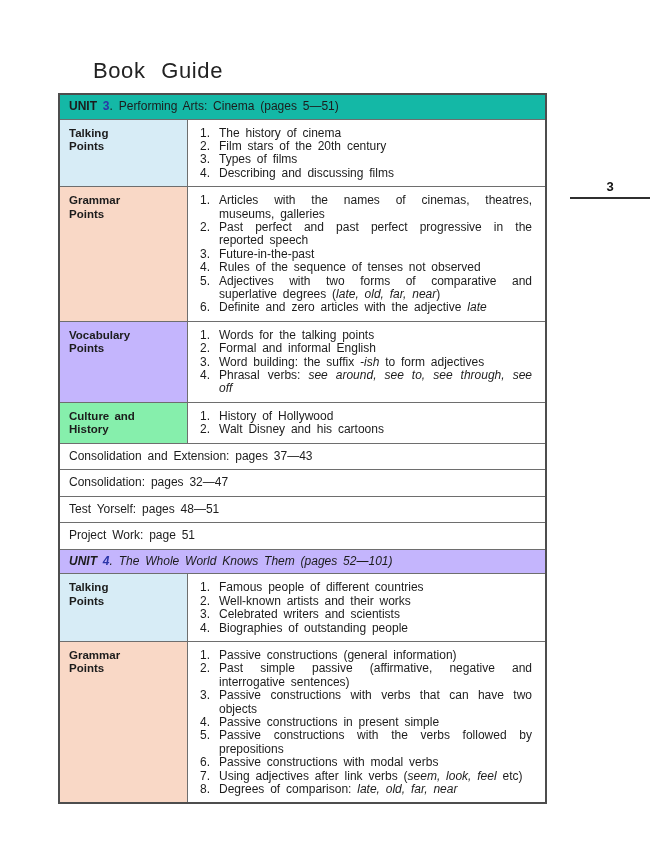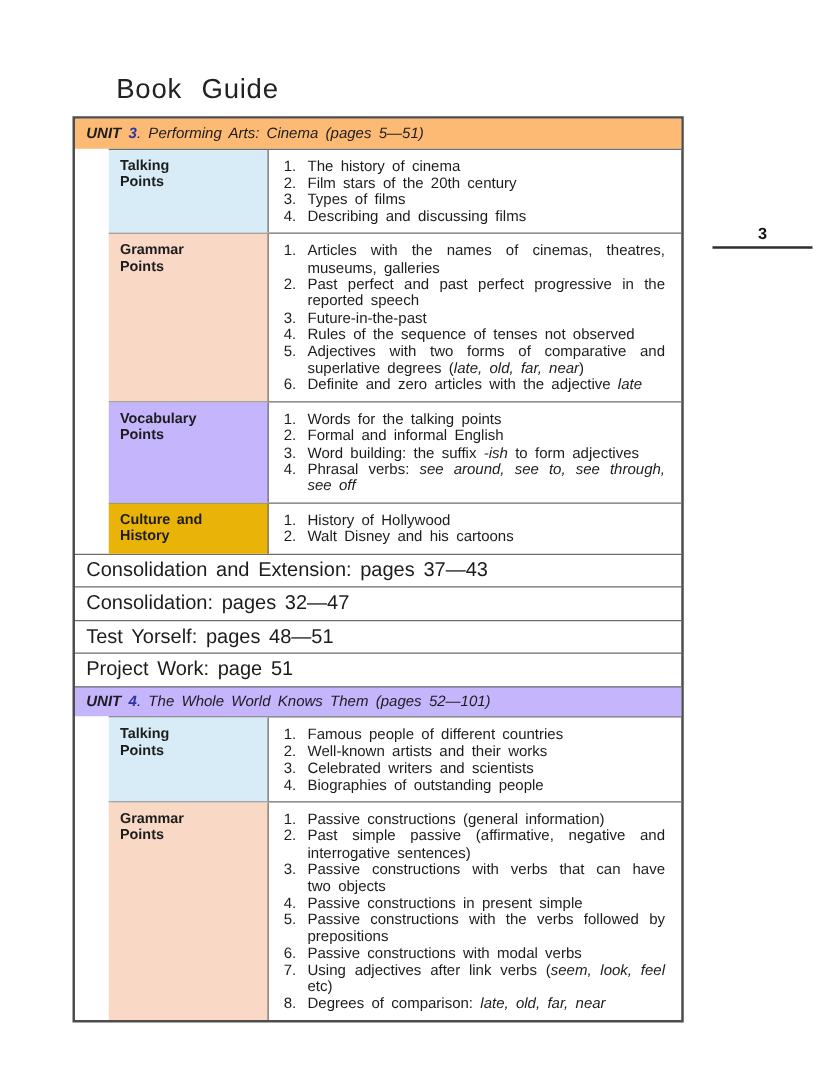--- a/index.html
+++ b/index.html
@@ -58,21 +58,21 @@
   .trow:first-child { border-top: none; }
   .unit-header {
     background: #d8d8d8;
     padding: 5px 10px 5px 9px;
     font-size: 12px;
     line-height: 13.5px;
     word-spacing: 2.5px;
   }
   .unit-header .b { font-weight: bold; }
   .unit-header .unit-no { font-weight: bold; }
-  .points-row { display: flex; align-items: stretch; margin-left: 27px; }
+  .points-row { display: flex; align-items: stretch; }
   .label-cell {
     flex: 0 0 128px;
     box-sizing: border-box;
     border-right: 1px solid #6e6e6e;
     padding: 7px 6px 6px 9px;
     font-weight: bold;
     font-size: 11.5px;
     line-height: 13.5px;
     word-spacing: 2px;
   }
@@ -89,37 +89,37 @@
     text-align: justify;
     word-spacing: 2.5px;
   }
   .li .num {
     display: inline-block;
     width: 19px;
     text-indent: 0;
   }
   .full-row {
     padding: 6px 10px 6px 9px;
-    font-size: 16px;
+    font-size: 12px;
     line-height: 13.5px;
     word-spacing: 2.5px;
   }
 </style>
 </head>
 <body>
 
 <div class="page-title">Book Guide</div>
 
 <div class="margin-pagenum">
   <div class="num">3</div>
   <div class="rule"></div>
 </div>
 
 <div class="guide-table">
-    <div class="trow unit-header" style="background: #fdba74; font-style: italic;"><span class="b">UNIT </span><span class="unit-no" style="color: rgb(43, 53, 168);">3</span><span>.  Performing  Arts:  Cinema  (pages  5—51)</span></div>
+    <div class="trow unit-header" style="background: #14b8a6;"><span class="b">UNIT </span><span class="unit-no" style="color: rgb(43, 53, 168);">3</span><span>.  Performing  Arts:  Cinema  (pages  5—51)</span></div>
     <div class="trow points-row">
       <div class="label-cell" style="background: rgb(215, 236, 246);">
         <div>Talking</div>
         <div>Points</div>
       </div>
       <div class="content-cell">
         <div class="li"><span class="num">1.</span><span>The history of cinema</span></div>
         <div class="li"><span class="num">2.</span><span>Film stars of the 20th century</span></div>
         <div class="li"><span class="num">3.</span><span>Types of films</span></div>
         <div class="li"><span class="num">4.</span><span>Describing and discussing films</span></div>
@@ -145,21 +145,21 @@
         <div>Points</div>
       </div>
       <div class="content-cell">
         <div class="li"><span class="num">1.</span><span>Words for the talking points</span></div>
         <div class="li"><span class="num">2.</span><span>Formal and informal English</span></div>
         <div class="li"><span class="num">3.</span><span>Word building: the suffix </span><i>-ish</i><span> to form adjectives</span></div>
         <div class="li"><span class="num">4.</span><span>Phrasal verbs: </span><i>see around, see to, see through, see off</i></div>
       </div>
     </div>
     <div class="trow points-row">
-      <div class="label-cell" style="background: #eab308;">
+      <div class="label-cell" style="background: #86efac;">
         <div>Culture and</div>
         <div>History</div>
       </div>
       <div class="content-cell">
         <div class="li"><span class="num">1.</span><span>History of Hollywood</span></div>
         <div class="li"><span class="num">2.</span><span>Walt Disney and his cartoons</span></div>
       </div>
     </div>
     <div class="trow full-row"><span>Consolidation  and  Extension:  pages  37—43</span></div>
     <div class="trow full-row"><span>Consolidation:  pages  32—47</span></div>

